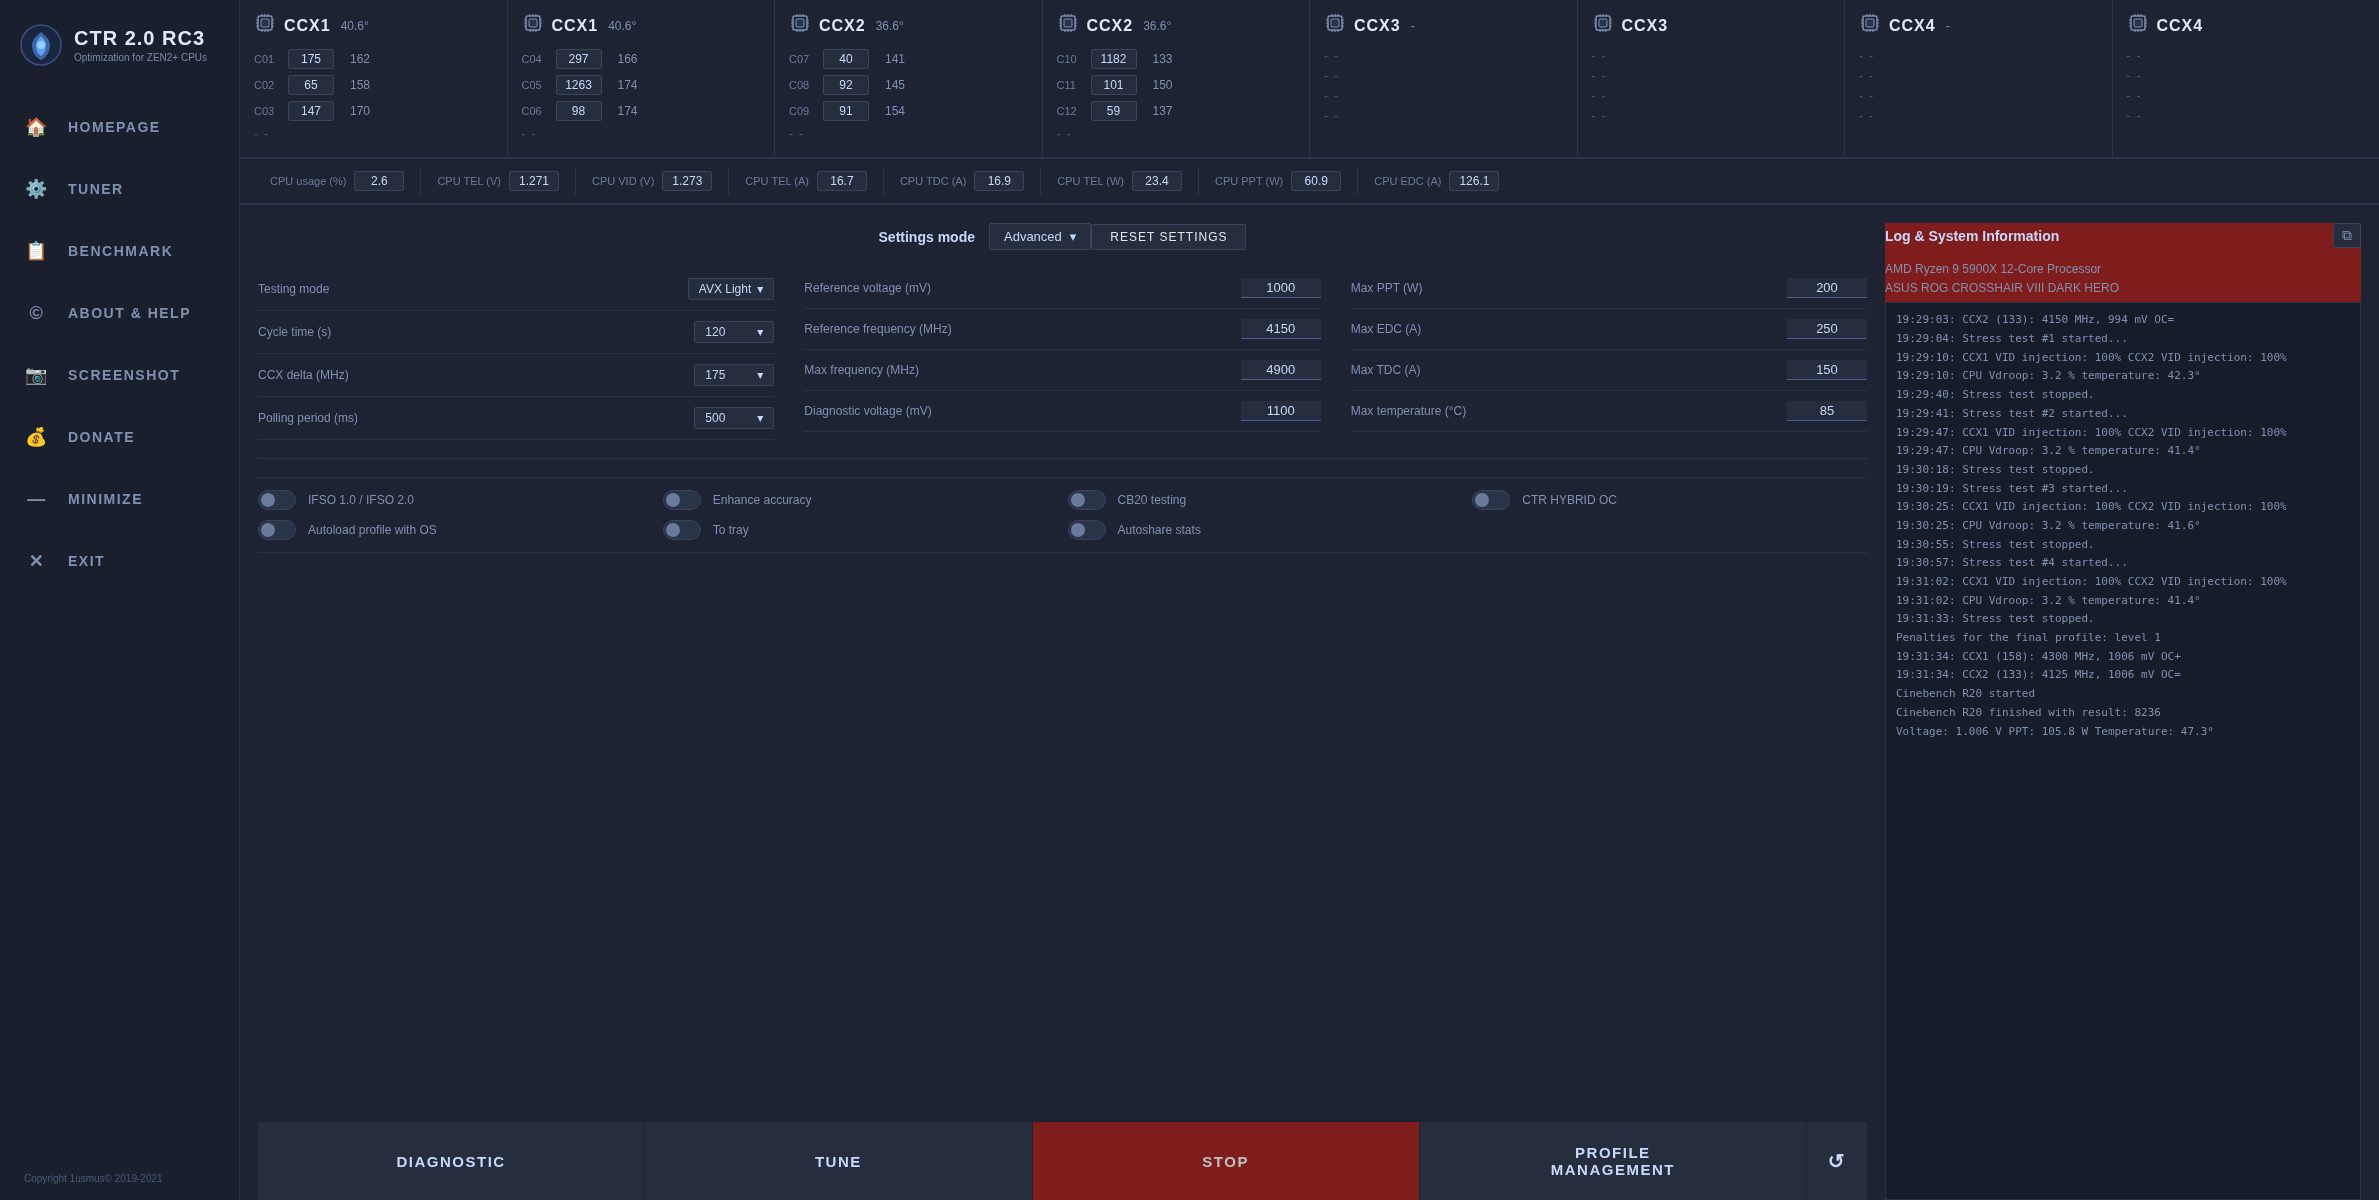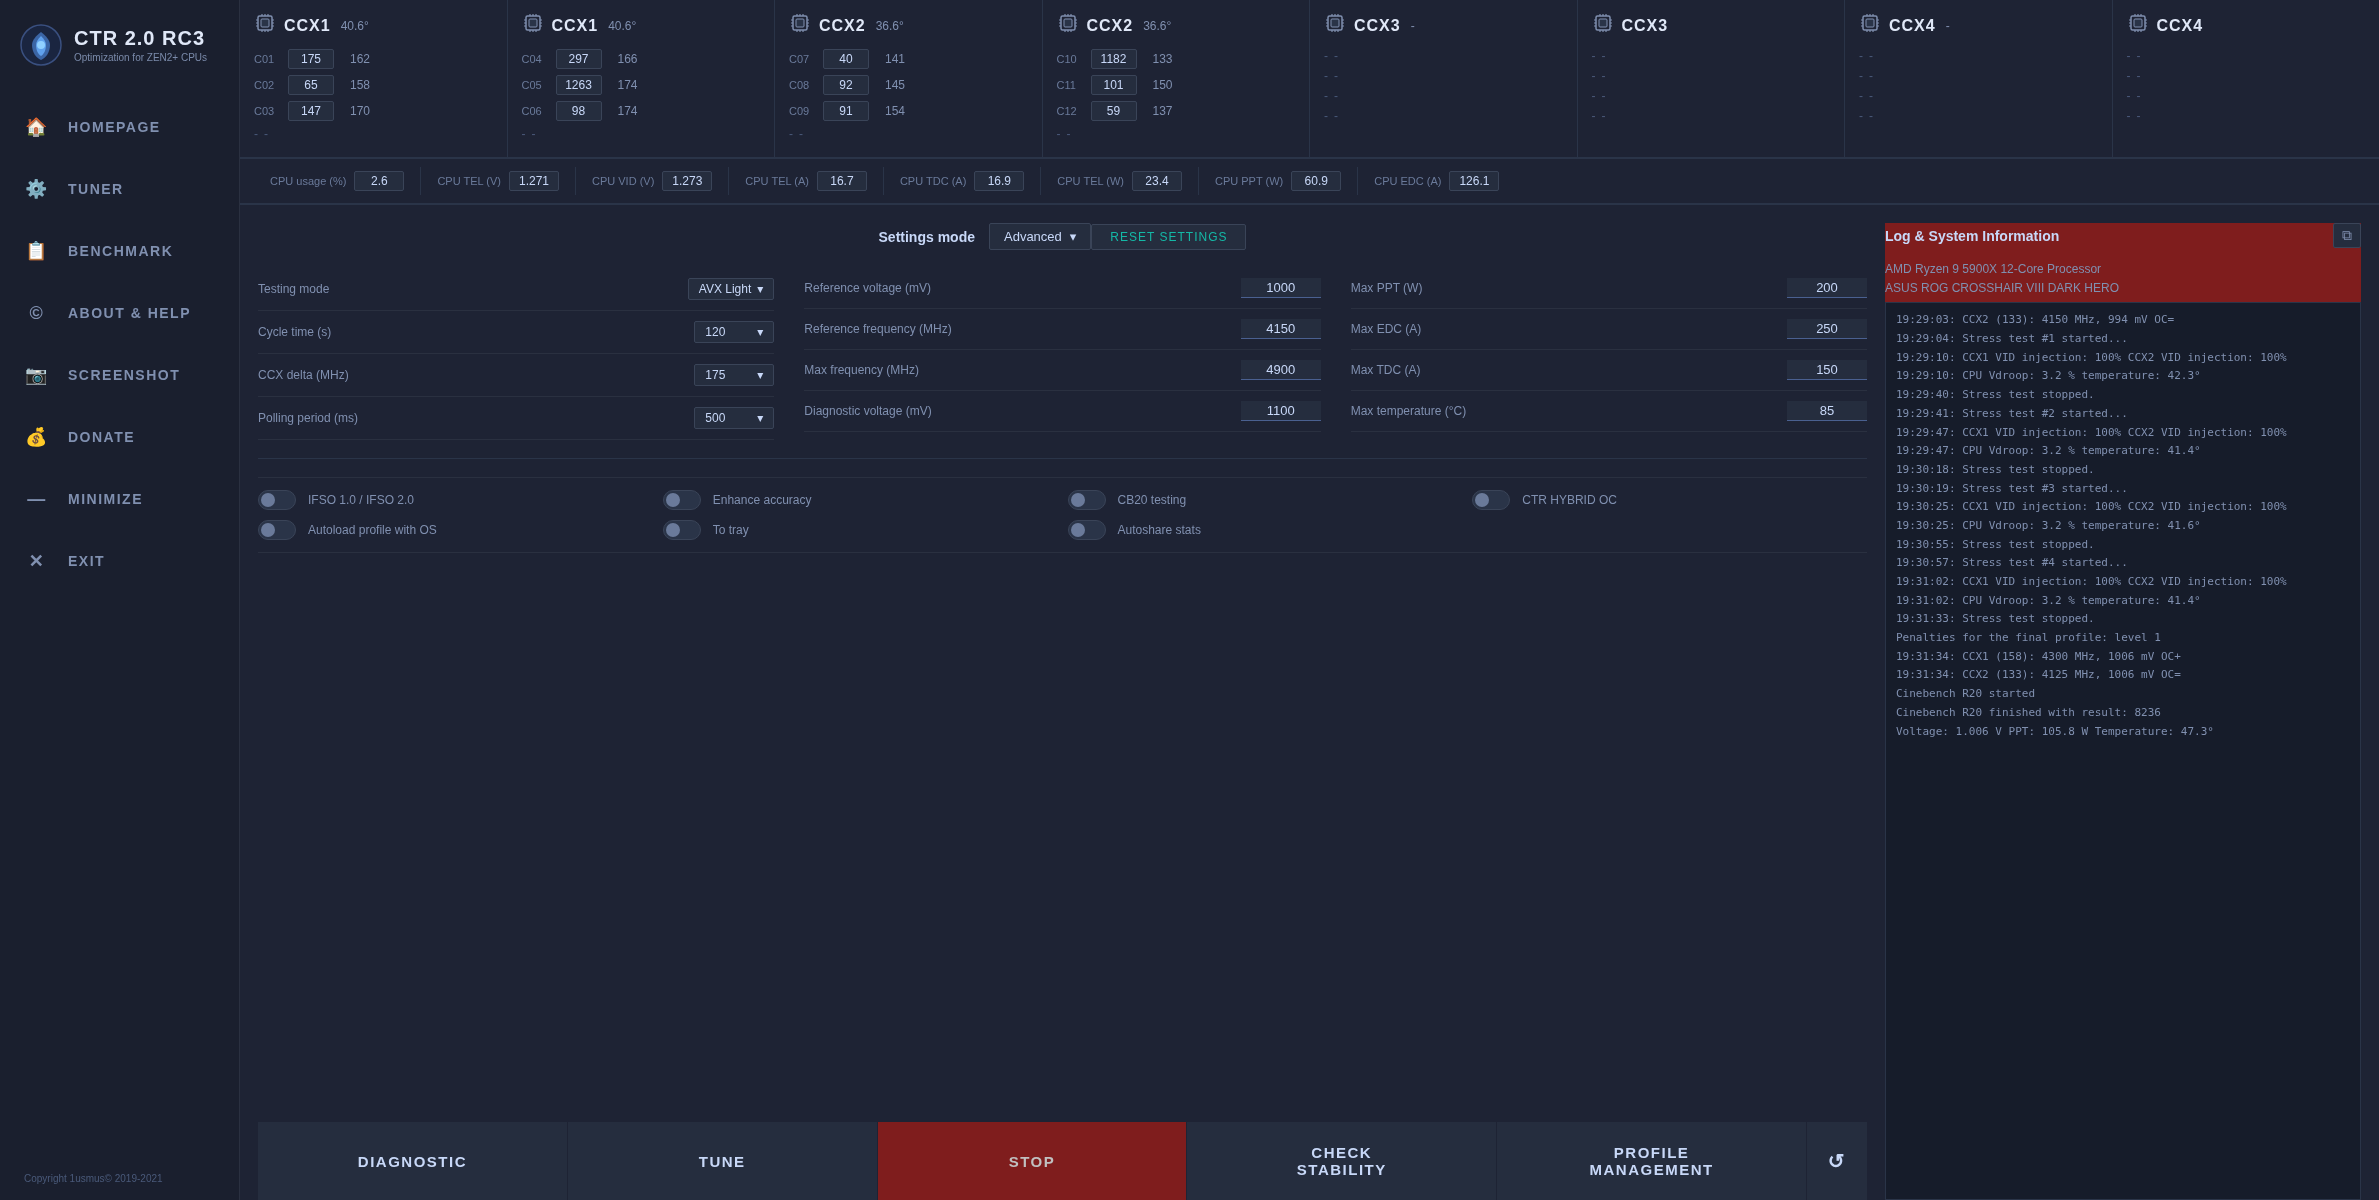--- a/index.html
+++ b/index.html
@@ -232,21 +232,21 @@
       border: 1px solid #3a4458;
       color: #c8d8f8;
       padding: 5px 14px;
       cursor: pointer;
       font-size: 13px;
       border-radius: 2px;
     }
     .reset-btn {
       background: #252d3e;
       border: 1px solid #3a4458;
-      color: #14b8a6;
+      color: #e5e5e5;
       padding: 5px 18px;
       cursor: pointer;
       font-size: 12px;
       letter-spacing: 1px;
       border-radius: 2px;
     }
     .settings-grid {
       display: grid;
       grid-template-columns: 1fr 1fr 1fr;
       gap: 0 30px;
@@ -964,22 +964,20 @@
     <div class="toggle-thumb"></div>
   </div>
   <span class="toggle-label">Autoshare stats</span>
           </div>
         </div>
 
       <div class="action-buttons" id="action-buttons-container">
           <button class="action-btn" style="white-space: pre-line;">DIAGNOSTIC</button>
           <button class="action-btn" style="white-space: pre-line;">TUNE</button>
           <button class="action-btn stop" style="white-space: pre-line;">STOP</button>
-          <button class="action-btn" style="white-space: pre-line;">CHECK
-STABILITY</button>
           <button class="action-btn" style="white-space: pre-line;">PROFILE
 MANAGEMENT</button>
           <button class="action-btn icon-btn" style="white-space: pre-line;">↺</button>
         </div>
     </div>
 
     <div class="log-panel">
       <div class="log-header">
         <span class="log-title">Log &amp; System Information</span>
         <button class="log-copy-btn">⧉</button>

